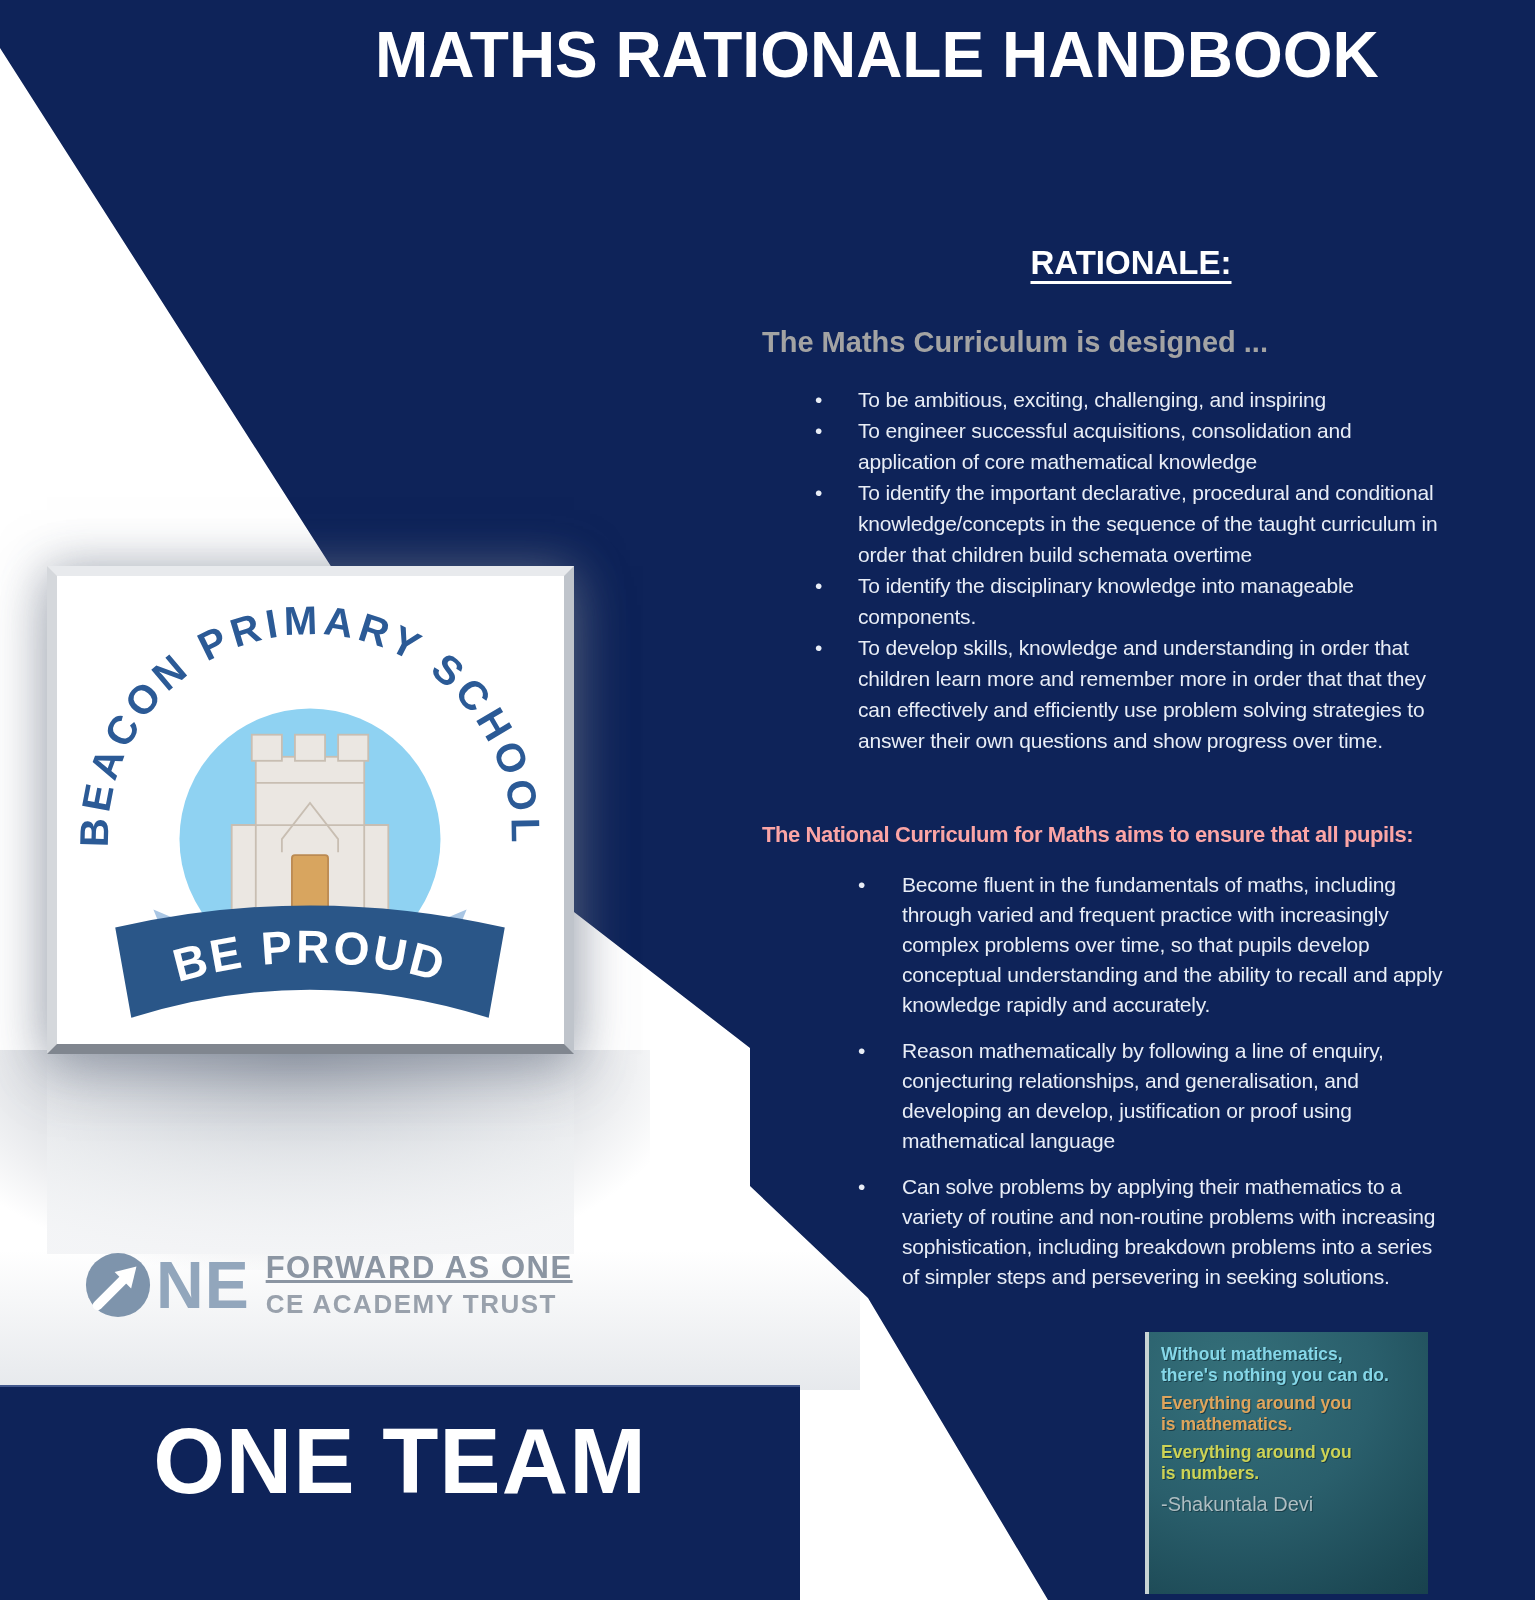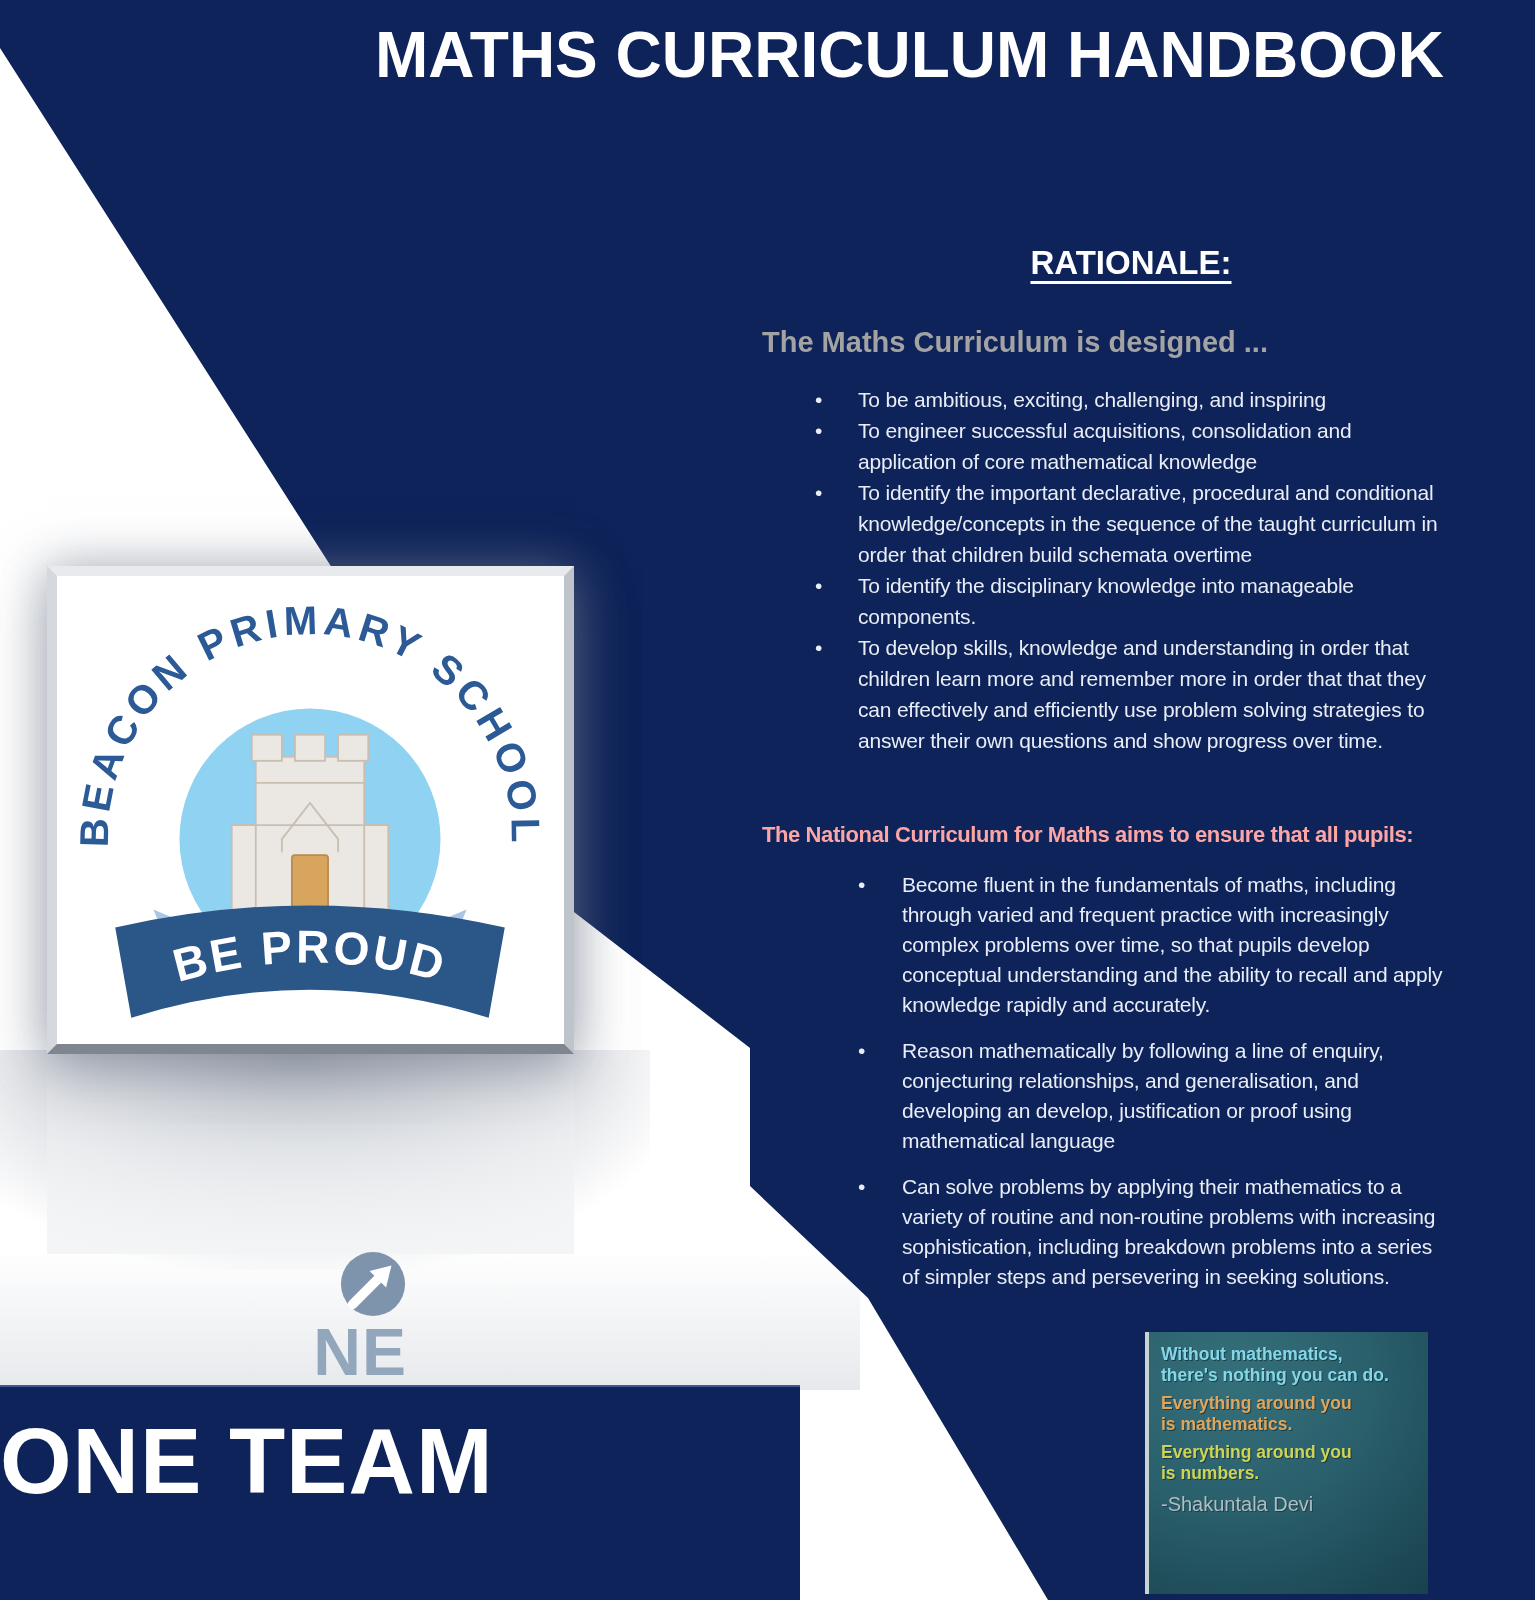--- a/index.html
+++ b/index.html
@@ -65,36 +65,36 @@
   .logo-card svg{display:block;}
   .logo-reflection{
     position:absolute;left:47px;top:1054px;width:527px;height:200px;overflow:hidden;
   }
   .refl-fade{
     position:absolute;inset:0;
     background:linear-gradient(180deg, rgba(226,229,233,.15) 0%, rgba(238,240,242,.7) 55%, rgba(243,244,246,.95) 100%);
   }
   
   .one-logo{
-    position:absolute;left:84px;top:1250px;display:flex;align-items:flex-end;flex-direction:column;
+    position:absolute;left:84px;top:1250px;display:flex;align-items:center;
   }
   .one-ne{
     font-size:66px;font-weight:800;color:#92a6bc;letter-spacing:1px;line-height:68px;
     margin-left:4px;
   }
   .one-tagline{margin-left:16px;}
   .one-tag1{font-size:31px;font-weight:800;color:#8b95a2;letter-spacing:1.5px;white-space:nowrap;text-decoration:underline;}
   .one-tag2{font-size:26px;font-weight:700;color:#99a1ac;letter-spacing:1.5px;margin-top:3px;white-space:nowrap;}
   
   .one-team-band{
     position:absolute;left:0;top:1385px;width:800px;height:215px;
     background:#0e2359;border-top:2px solid rgba(130,152,205,.45);
   }
   .one-team-text{
-    margin-top:22px;
+    margin-top:22px;text-align:center;
     color:#ffffff;font-size:92px;font-weight:800;letter-spacing:1px;
   }
   
   .quote-card{
     position:absolute;left:1145px;top:1332px;width:283px;height:262px;
     box-sizing:border-box;
     background:radial-gradient(125% 125% at 30% 18%, #35707a 0%, #2a5f6c 40%, #1c4854 75%, #143a46 100%);
     border-left:4px solid #c8d4d4;
     padding:12px 10px 24px 12px;
   }
@@ -114,21 +114,21 @@
   <div class="white-wedge">
     <div class="floor-shadow"></div>
     <div class="corner-tint"></div>
 
     <div class="logo-reflection">
 
       <div class="refl-fade"></div>
     </div>
   </div>
 
-  <div class="doc-title">MATHS CURRICULUM HANDBOOK</div>
+  <div class="doc-title">MATHS RATIONALE HANDBOOK</div>
 
   <div class="rationale-heading">RATIONALE:</div>
 
   <div class="h1">The Maths Curriculum is designed ...</div>
 
   <ul class="bullets group1">
     <li>To be ambitious, exciting, challenging, and inspiring</li>
     <li>To engineer successful acquisitions, consolidation and
 application of core mathematical knowledge</li>
     <li>To identify the important declarative, procedural and conditional

